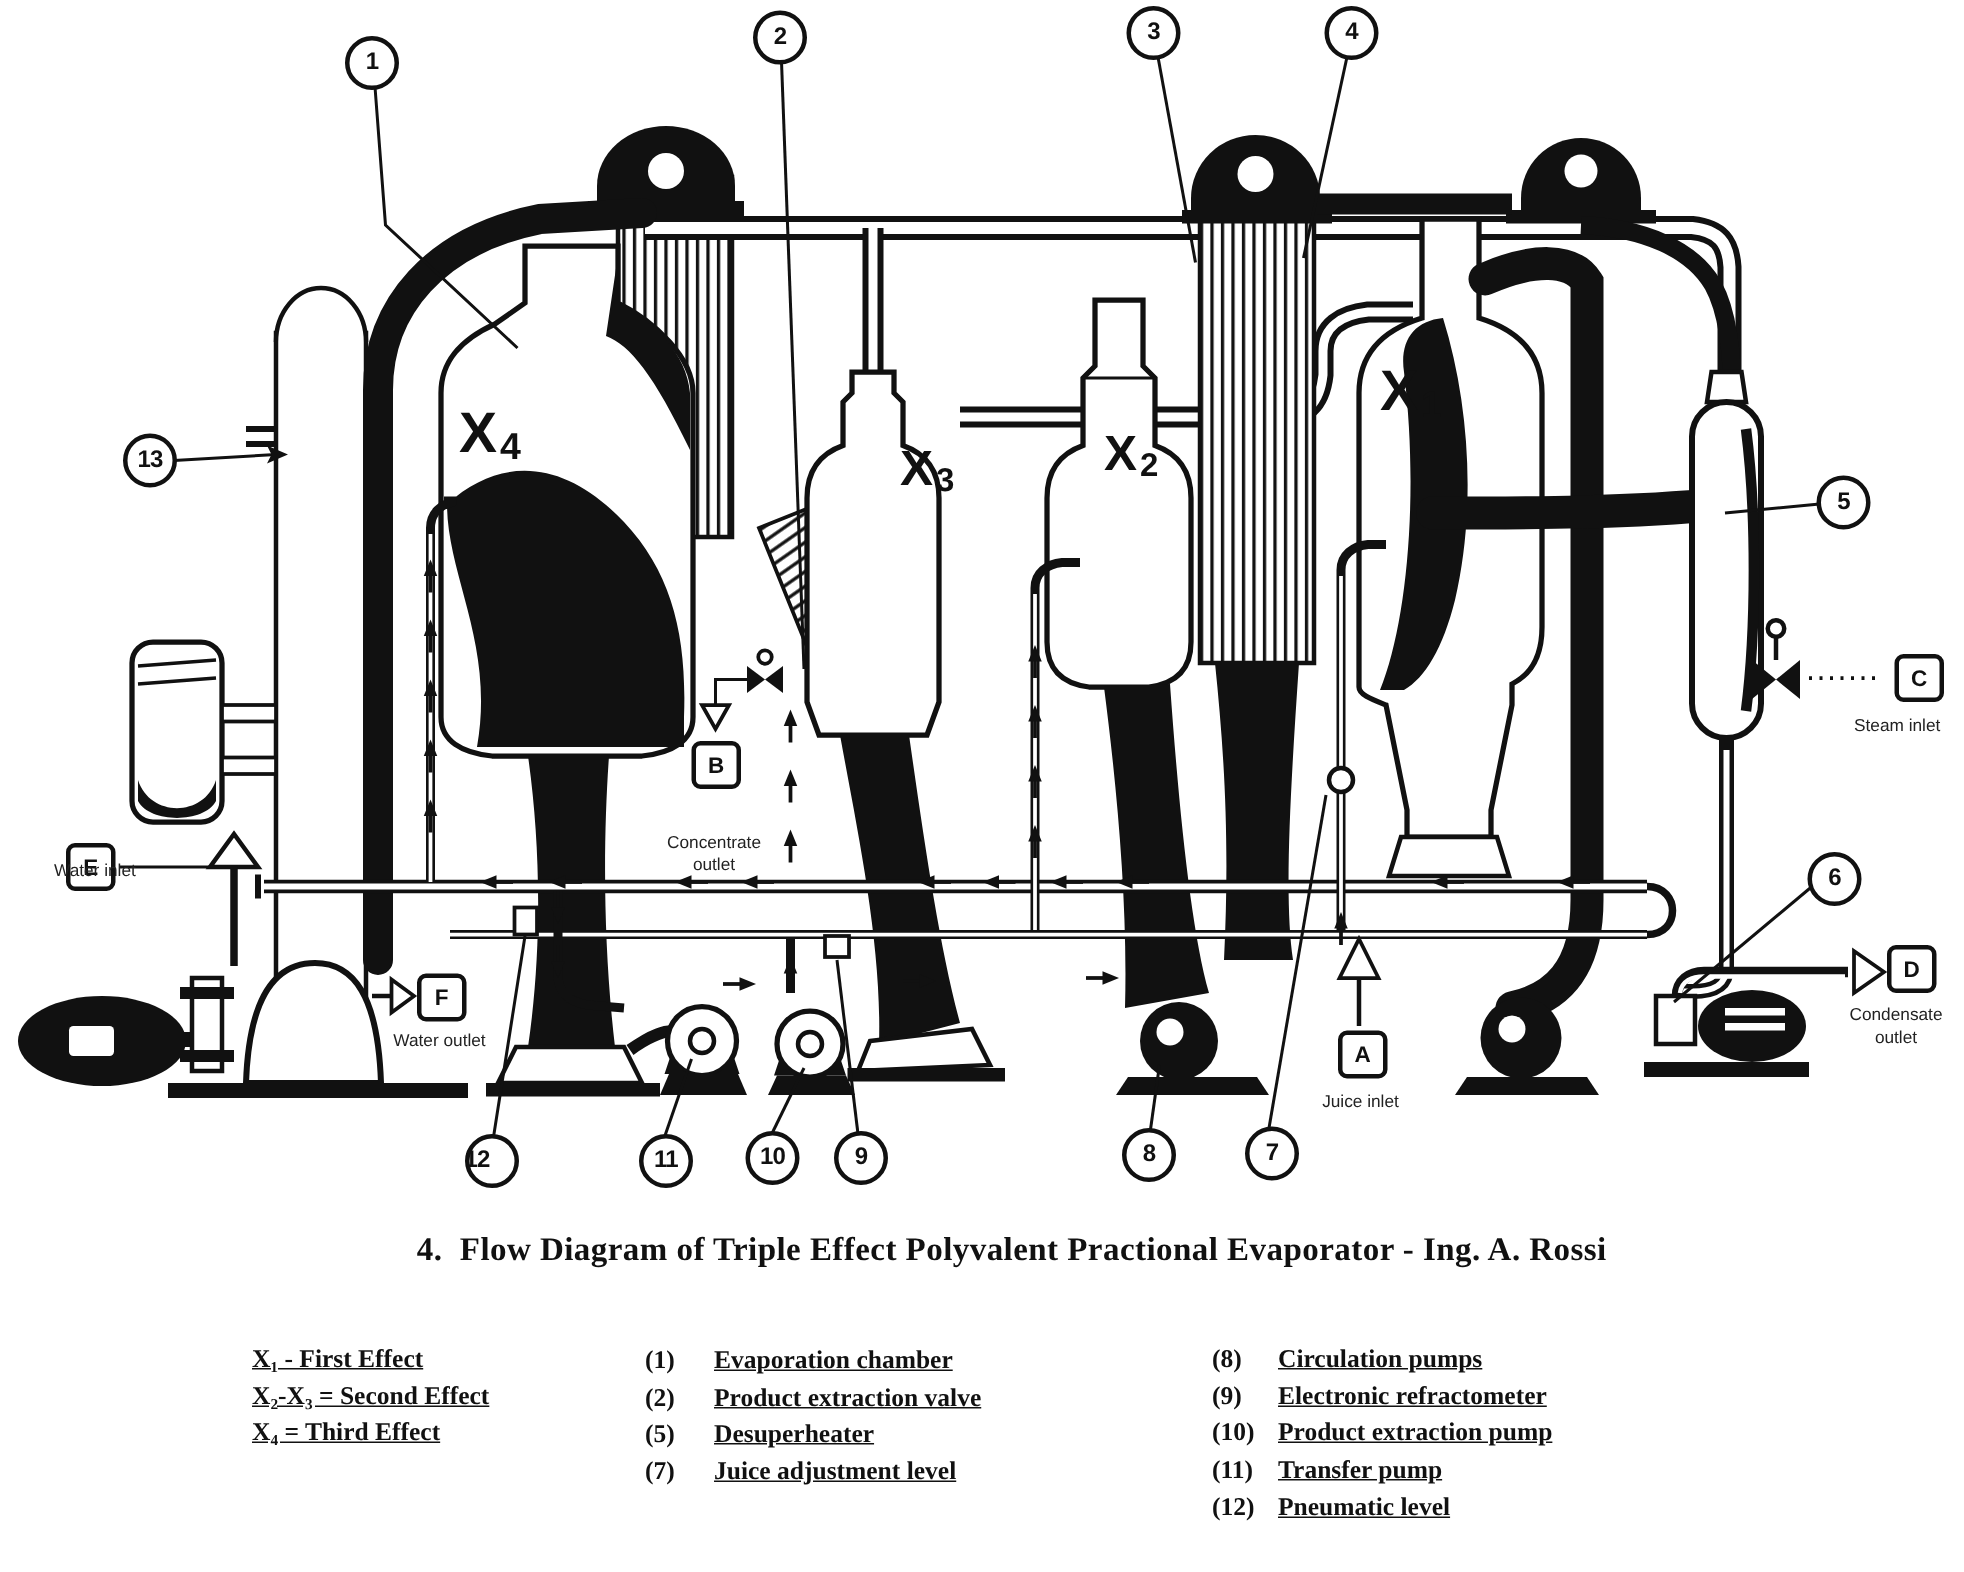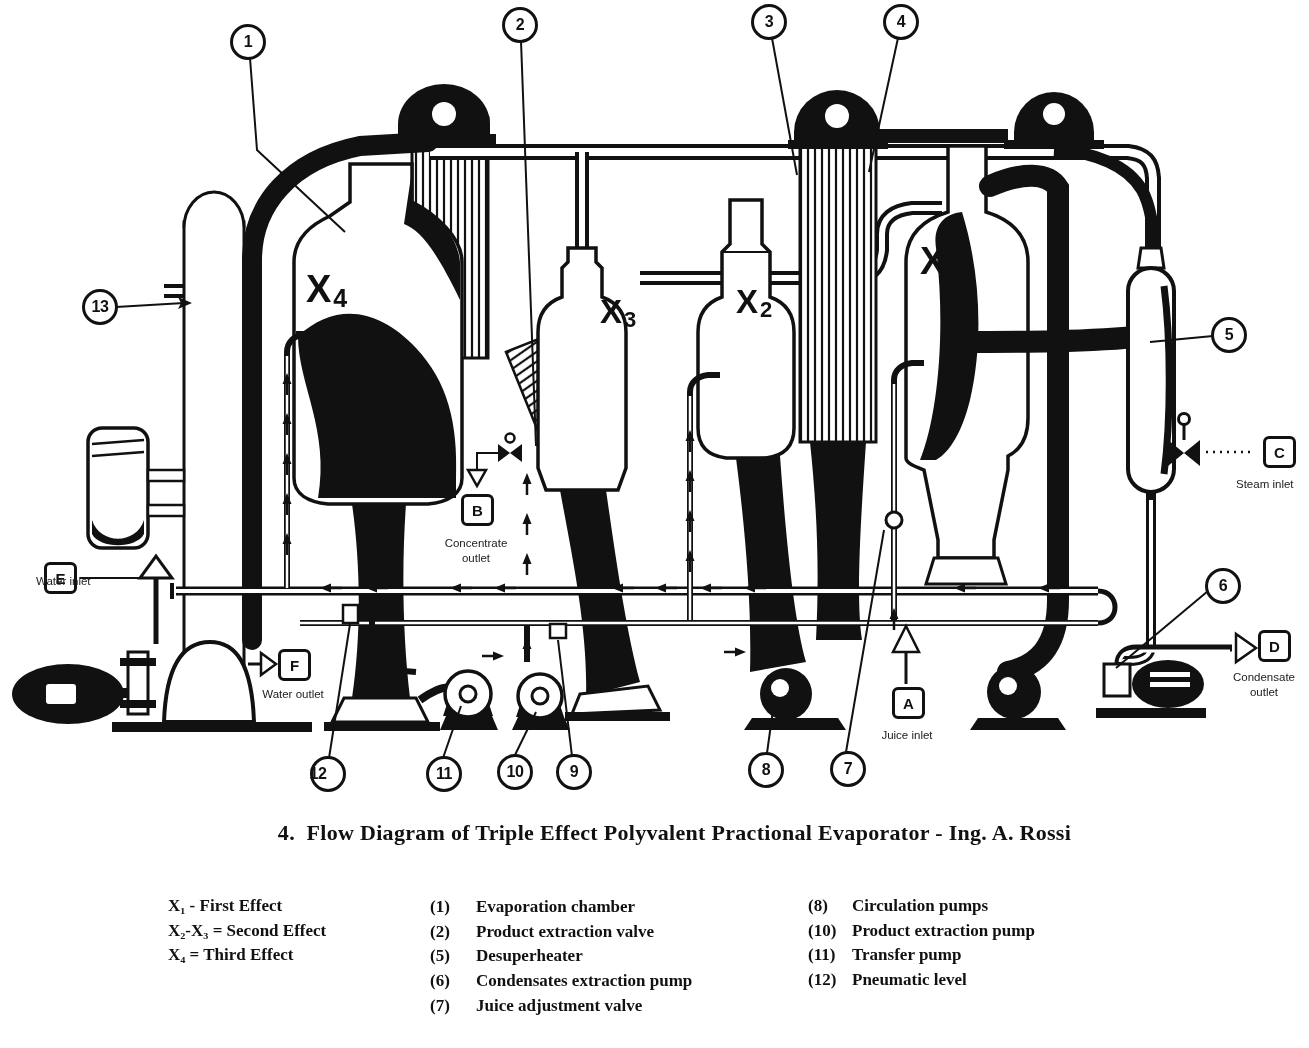--- a/index.html
+++ b/index.html
@@ -27,21 +27,21 @@
     position:absolute;font:bold 38px "Liberation Sans",sans-serif;letter-spacing:0;
   }
   .vessel-label .vsub{font-size:25px;position:relative;top:5px;left:2px;font-weight:bold;}
   .vl-sm{font-size:33px;margin-left:48px;}
   .vl-sm .vsub{font-size:22px;top:4px;}
   .caption{
     position:absolute;left:40px;right:0;top:820px;text-align:center;
     font:bold 22px "Liberation Serif","DejaVu Serif",serif;white-space:pre;
     letter-spacing:0.3px;
   }
-  .legend-col{position:absolute;}
+  .legend-col{position:absolute;text-decoration:underline;}
   .lrow{
     height:24.7px;font:bold 17px "Liberation Serif","DejaVu Serif",serif;
     white-space:nowrap;
   }
   .lnum{display:inline-block;min-width:46px;}
   .lnum2{display:inline-block;min-width:44px;}
 </style>
 </head>
 <body>
 
@@ -352,21 +352,21 @@
 <div class="port-label" style="left:36px;top:574px;width:80px;text-align:left">Water inlet</div>
 
 <div class="port-box" style="left:278px;top:649px">
       <span>F</span>
     </div>
 <div class="port-label" style="left:262px;top:687px;width:62px">Water outlet</div>
 
 <div class="port-box" style="left:461px;top:494px">
       <span>B</span>
     </div>
-<div class="port-label" style="left:430px;top:536px;width:92px">Concentrate outlet</div>
+<div class="port-label" style="left:430px;top:555px;width:92px">Concentrate outlet</div>
 
 <div class="port-box" style="left:892px;top:687px">
       <span>A</span>
     </div>
 <div class="port-label" style="left:862px;top:728px;width:90px">Juice inlet</div>
 
 <div class="port-box" style="left:1263px;top:436px">
       <span>C</span>
     </div>
 <div class="port-label" style="left:1236px;top:477px;width:75px;white-space:nowrap;text-align:left">Steam inlet</div>
@@ -382,22 +382,22 @@
 <div class="legend-col" style="left:168px;top:896px">
   <div class="lrow">X₁ - First Effect</div>
   <div class="lrow">X₂-X₃ = Second Effect</div>
   <div class="lrow">X₄ = Third Effect</div>
 </div>
 
 <div class="legend-col" style="left:430px;top:897px">
   <div class="lrow"><span class="lnum">(1)</span><span>Evaporation chamber</span></div>
   <div class="lrow"><span class="lnum">(2)</span><span>Product extraction valve</span></div>
   <div class="lrow"><span class="lnum">(5)</span><span>Desuperheater</span></div>
-  <div class="lrow"><span class="lnum">(6)</span><span>Condensates extraction pump</span></div>
-  <div class="lrow"><span class="lnum">(7)</span><span>Juice adjustment valve</span></div>
+  <div class="lrow"><span class="lnum">(7)</span><span>Juice adjustment level</span></div>
 </div>
 
 <div class="legend-col" style="left:808px;top:896px">
   <div class="lrow"><span class="lnum2">(8)</span><span>Circulation pumps</span></div>
+  <div class="lrow"><span class="lnum2">(9)</span><span>Electronic refractometer</span></div>
   <div class="lrow"><span class="lnum2">(10)</span><span>Product extraction pump</span></div>
   <div class="lrow"><span class="lnum2">(11)</span><span>Transfer pump</span></div>
   <div class="lrow"><span class="lnum2">(12)</span><span>Pneumatic level</span></div>
 </div>
 
 </body></html>

